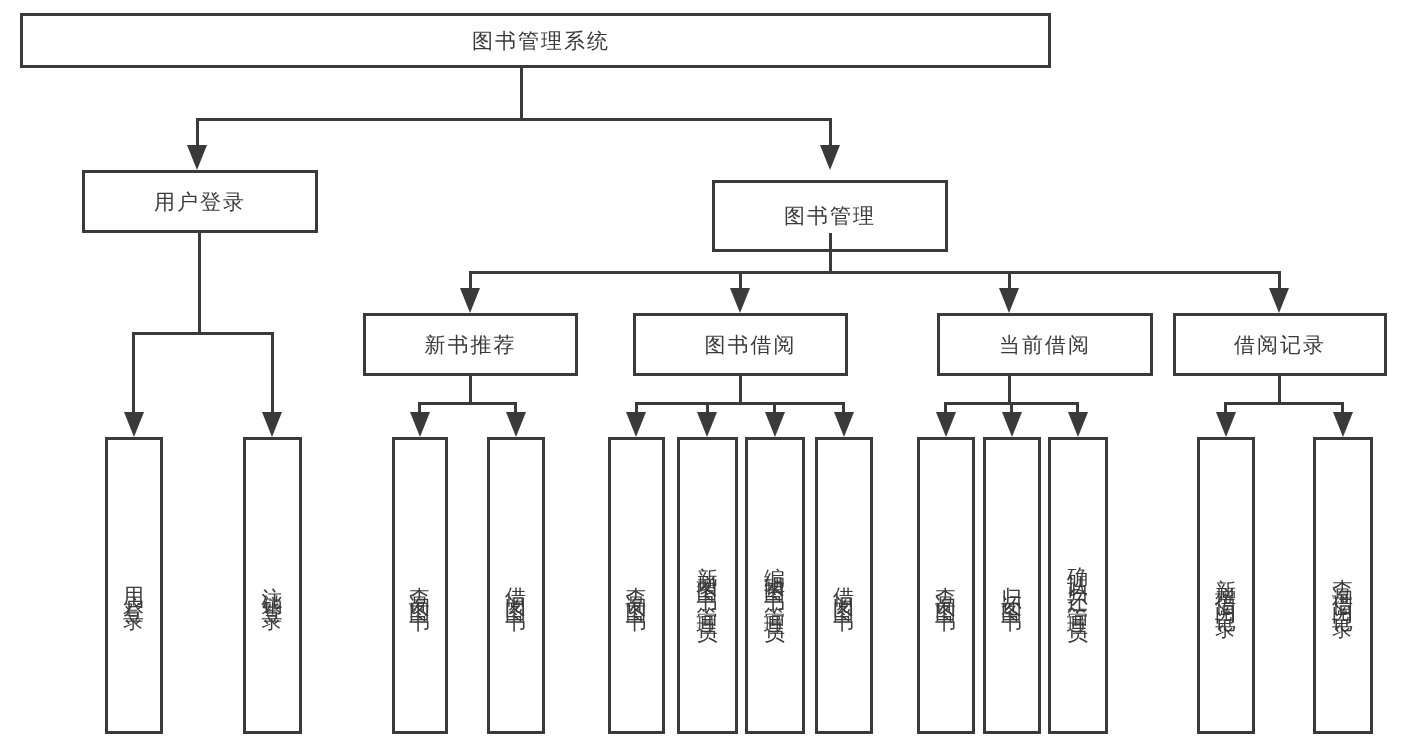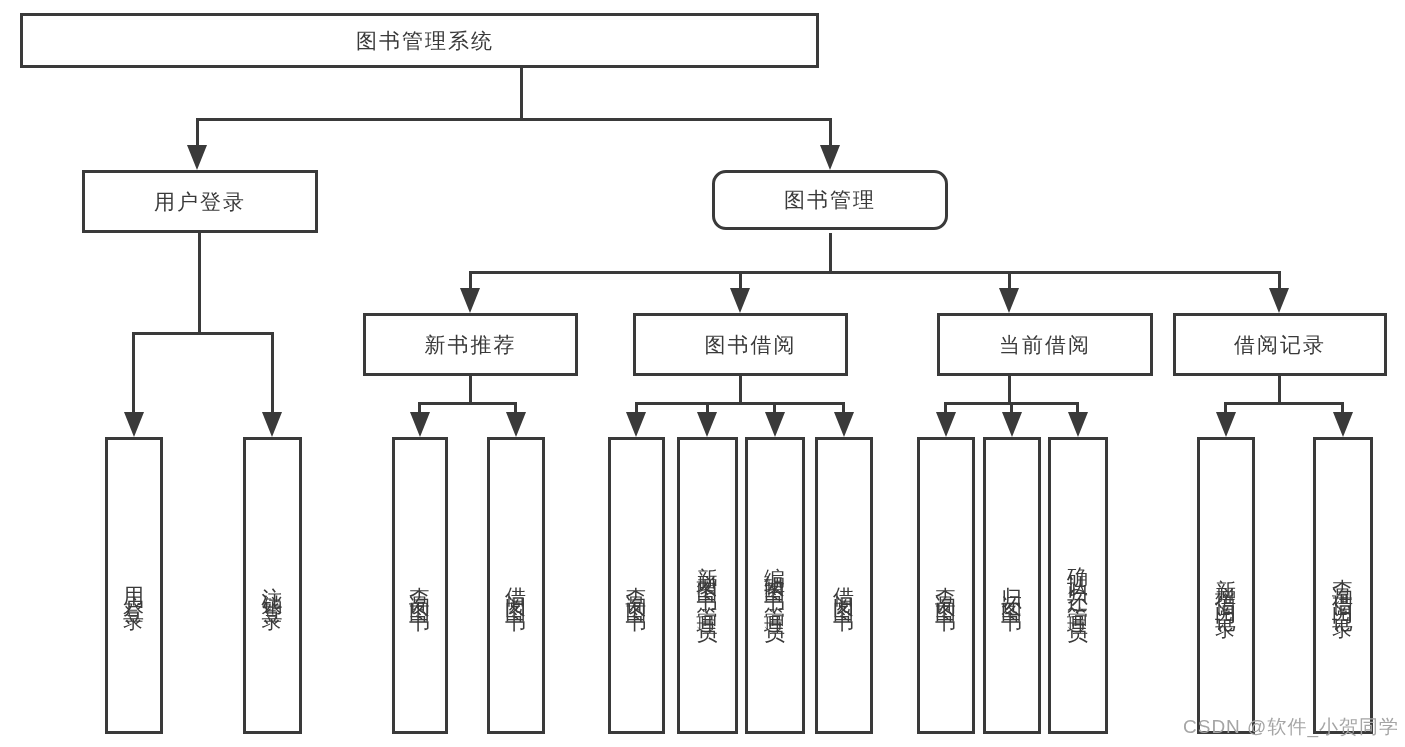--- a/index.html
+++ b/index.html
@@ -60,29 +60,29 @@
     color: #a5a5a5;
     white-space: nowrap;
     z-index: 10;
   }
 </style>
 </head>
 <body>
 
 <div id="canvas">
 
-  <div class="node" style="left:20px; top:13px; width:799px; height:55px;padding-left:11px;">
+  <div class="node" style="left:20px; top:13px; width:1031px; height:55px;padding-left:11px;">
     <span class="node-label">图书管理系统</span>
   </div>
 
   <div class="node" style="left:82px; top:170px; width:236px; height:63px;">
     <span class="node-label">用户登录</span>
   </div>
 
-  <div class="node" style="left:712px; top:170px; width:236px; height:60px;border-radius:14px;">
+  <div class="node" style="left:712px; top:180px; width:236px; height:72px;">
     <span class="node-label">图书管理</span>
   </div>
 
   <div class="node" style="left:363px; top:313px; width:215px; height:63px;">
     <span class="node-label">新书推荐</span>
   </div>
 
   <div class="node" style="left:633px; top:313px; width:215px; height:63px;padding-left:20px;">
     <span class="node-label">图书借阅</span>
   </div>
@@ -199,15 +199,14 @@
   <div class="line vline" style="left:1076px; top:402px; height:13px;"></div>
   <div class="arrow" style="left:1068px; top:412px;"></div>
 
   <div class="line vline" style="left:1278px; top:376px; height:28px;"></div>
   <div class="line hline" style="left:1224px; top:402px; width:120px;"></div>
   <div class="line vline" style="left:1224px; top:402px; height:13px;"></div>
   <div class="arrow" style="left:1216px; top:412px;"></div>
   <div class="line vline" style="left:1341px; top:402px; height:13px;"></div>
   <div class="arrow" style="left:1333px; top:412px;"></div>
 
-  <div class="watermark">CSDN @软件_小贺同学</div>
 
 </div>
 
 </body></html>

